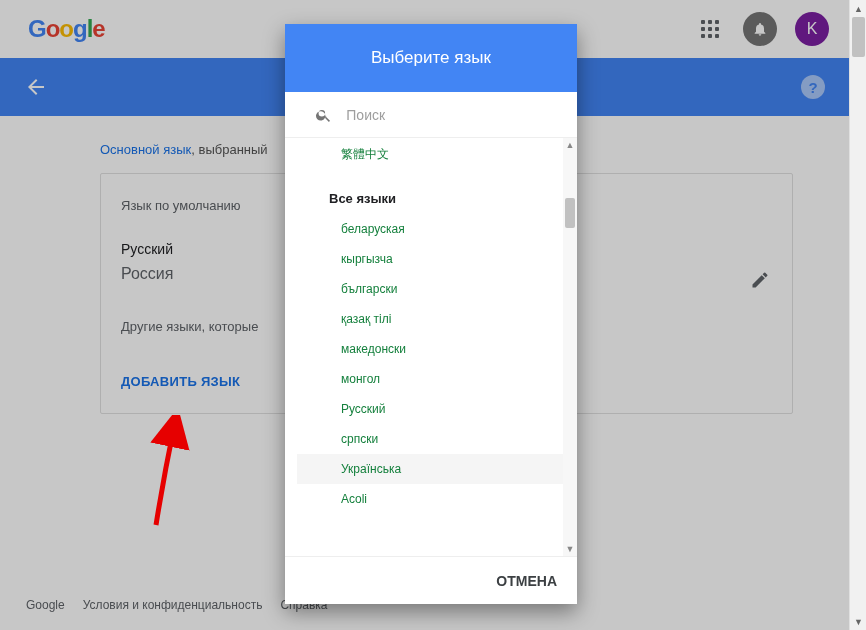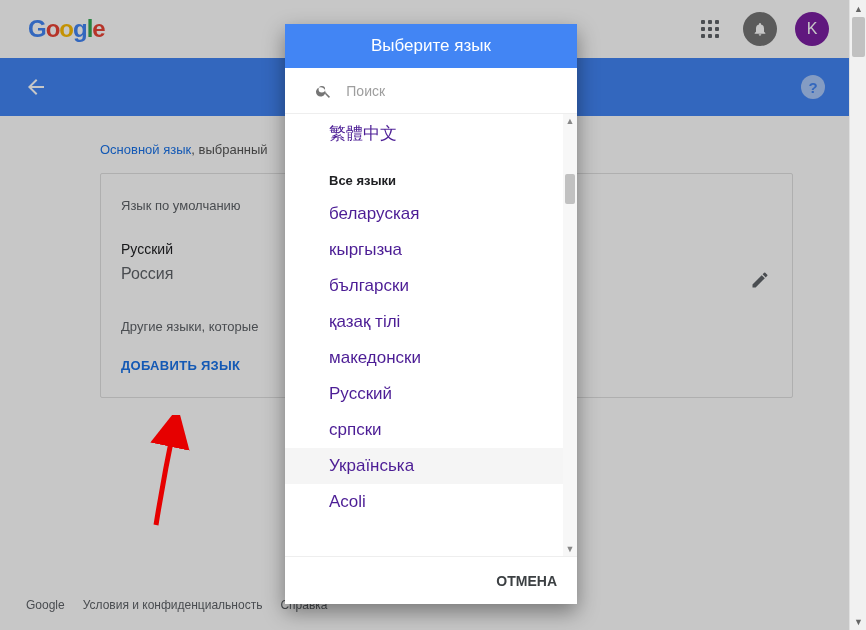--- a/index.html
+++ b/index.html
@@ -117,21 +117,21 @@
       border:1px solid #e0e0e0;
       border-radius:2px;
       padding:24px 20px 24px 20px;
       position:relative;
     }
     .card .heading{font-size:13px;color:#5f6368;margin-bottom:28px}
     .lang-row{display:flex;align-items:flex-start;margin-bottom:36px}
     .lang-row .lang-name{font-size:14px;color:#202124}
     .lang-row .lang-sub{font-size:16px;color:#5f6368;margin-top:8px}
     .edit-icon{position:absolute;right:22px;top:96px;width:20px;height:20px;fill:#5f6368}
-    .other-text{font-size:13px;color:#5f6368;margin-bottom:24px}
+    .other-text{font-size:13px;color:#5f6368;margin-bottom:40px}
     .add-lang{color:#1a73e8;font-size:13px;font-weight:bold;letter-spacing:.3px}
 
     .footer{
       position:absolute;bottom:18px;left:26px;
       font-size:12px;color:#5f6368;
       display:flex;gap:18px;
     }
 
     
     .overlay{
@@ -140,21 +140,21 @@
     }
     .modal{
       position:absolute;
       left:285px;top:24px;
       width:292px;height:580px;
       background:#fff;
       box-shadow:0 8px 20px rgba(0,0,0,.4);
       display:flex;flex-direction:column;
     }
     .modal-title{
-      height:44px;background:#4285F4;color:#fff;
+      height:68px;background:#4285F4;color:#fff;
       display:flex;align-items:center;justify-content:center;
       font-size:17px;
     }
     .modal-search{
       height:46px;display:flex;align-items:center;
       padding:0 30px;border-bottom:1px solid #eee;
       gap:14px;
     }
     .modal-search svg{width:20px;height:20px;fill:#757575}
     .modal-search input{
@@ -170,21 +170,21 @@
     }
     .list-scrollbar{
       position:absolute;right:0;top:0;width:14px;height:100%;
       background:#f7f7f7;
     }
     .list-scrollbar .arrow{width:14px;height:14px;display:flex;align-items:center;justify-content:center;color:#888;font-size:9px}
     .list-scrollbar .arrow.down{position:absolute;bottom:0}
     .list-scrollbar .thumb{position:absolute;left:2px;width:10px;height:30px;top:60px;background:#c1c1c1;border-radius:2px}
     .list-row{
       padding:8px 0 8px 44px;
-      font-size:17px;color:#4c1d95;
+      font-size:12px;color:#15803d;margin-left:12px;
     }
     .list-row.hover{background:#f5f5f5}
     .list-section{
       padding:20px 0 8px 44px;
       font-size:13px;font-weight:bold;color:#202124;
     }
     .modal-actions{
       height:48px;display:flex;align-items:center;justify-content:flex-end;
       padding:0 20px;border-top:1px solid #eee;
     }
@@ -270,20 +270,21 @@
     </div>
     <div class="modal-list">
       <div class="modal-list-inner" id="modal-list-inner">
           <div class="list-row">繁體中文</div>
           <div class="list-section">Все языки</div>
           <div class="list-row">беларуская</div>
           <div class="list-row">кыргызча</div>
           <div class="list-row">български</div>
           <div class="list-row">қазақ тілі</div>
           <div class="list-row">македонски</div>
+          <div class="list-row">монгол</div>
           <div class="list-row">Русский</div>
           <div class="list-row">српски</div>
           <div class="list-row hover">Українська</div>
           <div class="list-row">Acoli</div>
         </div>
       <div class="list-scrollbar">
         <div class="arrow">▲</div>
         <div class="thumb"></div>
         <div class="arrow down">▼</div>
       </div>

